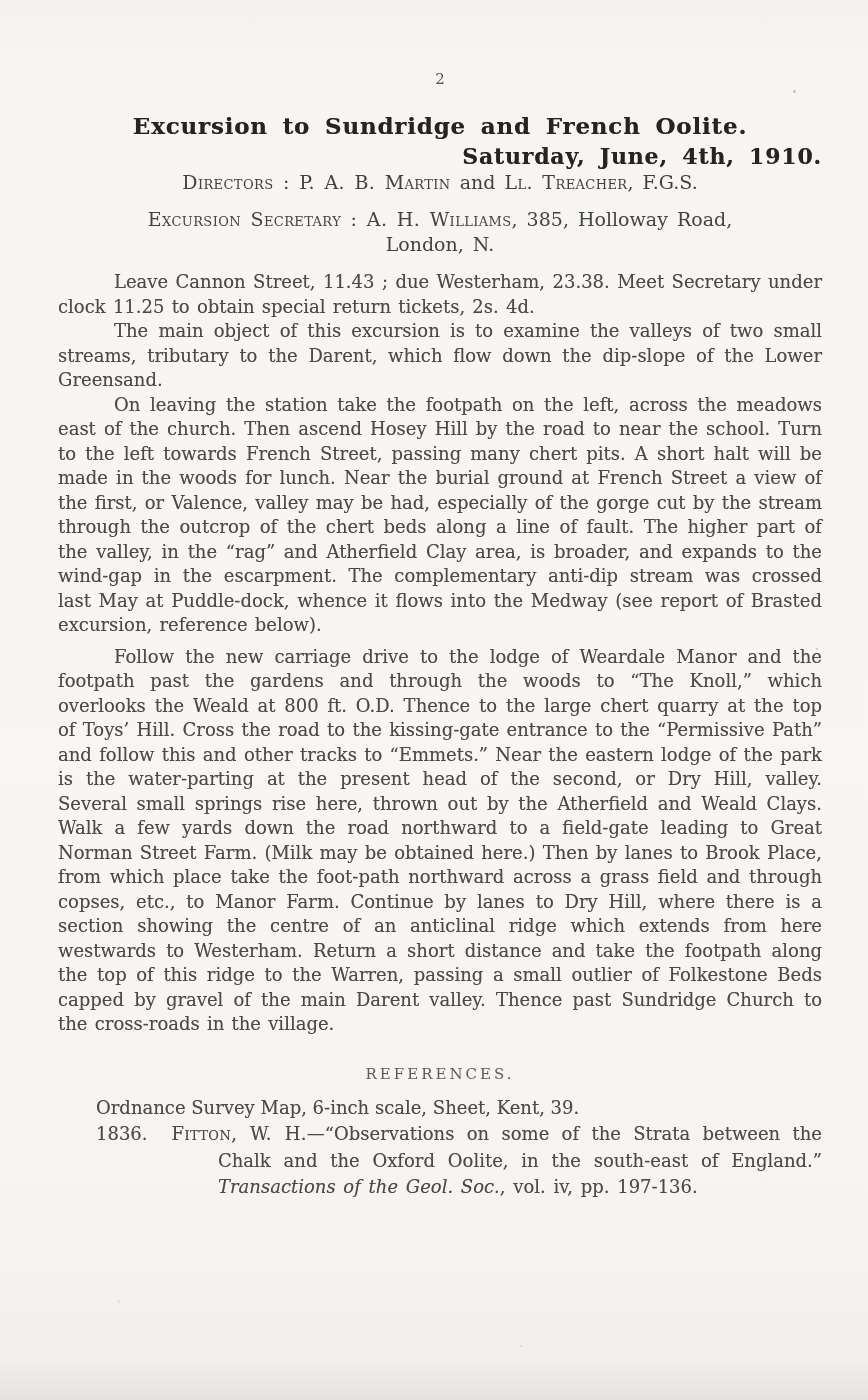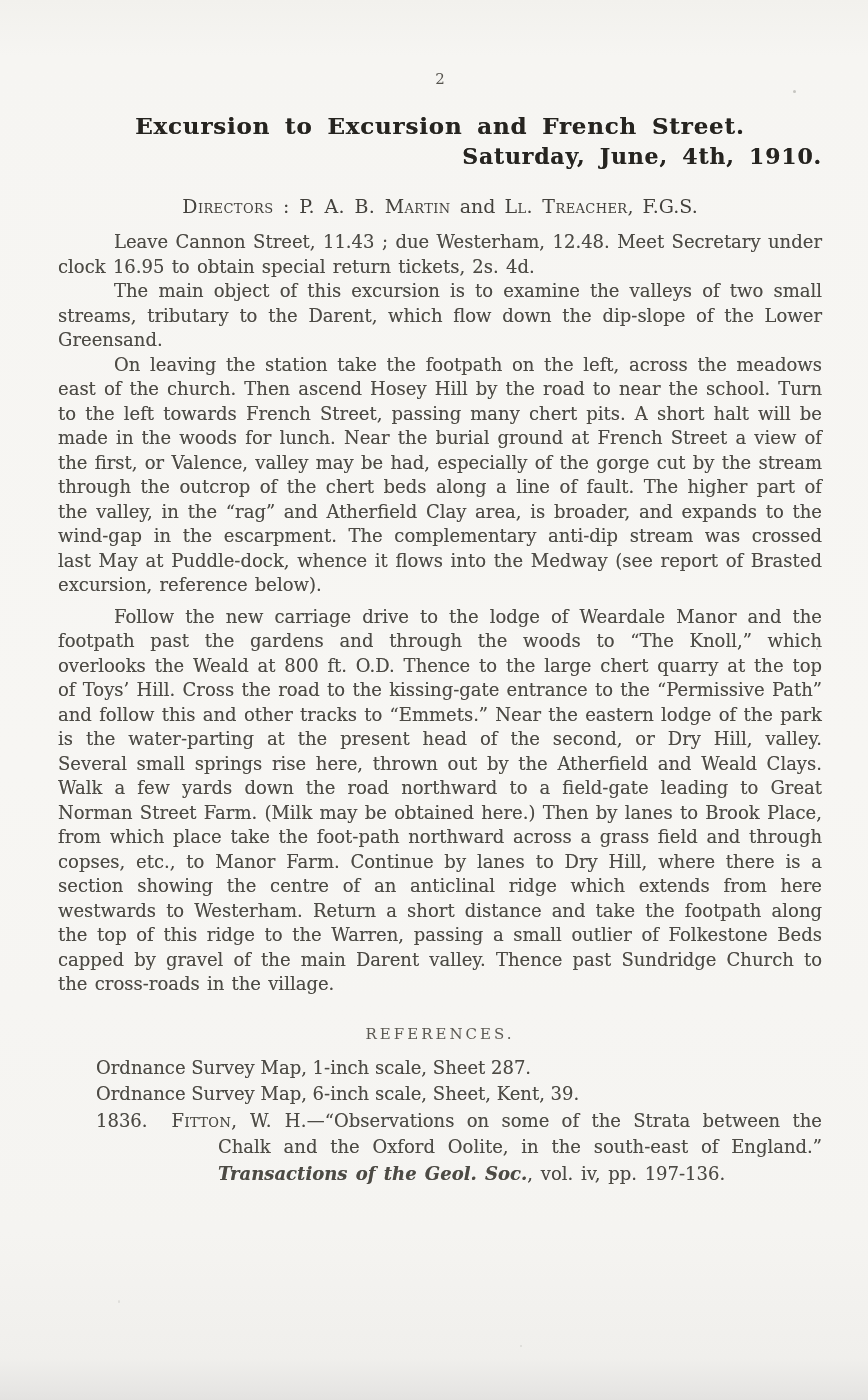--- a/index.html
+++ b/index.html
@@ -36,21 +36,20 @@
     text-align: center;
     color: #262420;
     font-weight: bold;
     letter-spacing: 0.8px;
     word-spacing: 6px;
     text-shadow: 0 0 0.5px rgba(30,28,24,0.6);
   }
   .title-line1 { font-size: 23px; line-height: 31px; }
   .title-line2 { font-size: 22px; line-height: 30px; text-align: right; }
   .directors-line {
-    margin-top: 24px;
     text-align: center;
     font-size: 19px;
     color: #43413c;
     word-spacing: 3px;
   }
   .secretary-block {
     margin-top: 14px;
     text-align: center;
     font-size: 19px;
     line-height: 25px;
@@ -86,58 +85,61 @@
   }
   .ref-item { margin: 0; }
   .ref-entry {
     margin: 0;
     padding-left: 122px;
     text-indent: -122px;
     text-align: justify;
     word-spacing: 2px;
   }
   .ref-year { margin-right: 24px; }
-  .ital { font-style: italic; font-weight: bold; }
+  .ital { font-style: italic; }
   .speck {
     position: absolute;
     border-radius: 50%;
     background: rgba(110,108,100,0.35);
   }
   .speck-1 { width: 3px; height: 3px; left: 793px; top: 90px;  }
   .speck-2 { width: 2px; height: 2px; left: 876px; top: 648px; transform: translateX(-60px); }
   .speck-3 { width: 2px; height: 2px; left: 520px; top: 1345px; opacity: .5; }
   .speck-4 { width: 2px; height: 3px; left: 118px; top: 1300px; opacity: .45; }
 </style>
 </head>
 <body>
 
 <div class="page">
   <div class="content">
 
     <div class="page-number">2</div>
 
     <div class="title-block">
-      <div class="title-line1">Excursion to Excursion and French Street.</div>
+      <div class="title-line1">Excursion to Sundridge and French Oolite.</div>
       <div class="title-line2">Saturday, June, 4th, 1910.</div>
     </div>
 
     <div class="directors-line"><span class="sc">Directors : </span><span class="sc">P. A. B. Martin</span><span> and </span><span class="sc">Ll. Treacher</span><span>, F.G.S.</span></div>
 
+    <div class="secretary-block">
+      <div><span class="sc">Excursion Secretary : </span><span class="sc">A. H. Williams</span><span>, 385, Holloway Road,</span></div>
+      <div>London, N.</div>
+    </div>
 
     <div class="body-block">
-      <p class="para">Leave Cannon Street, 11.43 ; due Westerham, 12.48.  Meet Secretary under clock 16.95 to obtain special return tickets, 2s. 4d.</p>
+      <p class="para">Leave Cannon Street, 11.43 ; due Westerham, 23.38.  Meet Secretary under clock 11.25 to obtain special return tickets, 2s. 4d.</p>
       <p class="para">The main object of this excursion is to examine the valleys of two small streams, tributary to the Darent, which flow down the dip-slope of the Lower Greensand.</p>
       <p class="para">On leaving the station take the footpath on the left, across the meadows east of the church.  Then ascend Hosey Hill by the road to near the school.  Turn to the left towards French Street, passing many chert pits.  A short halt will be made in the woods for lunch.  Near the burial ground at French Street a view of the first, or Valence, valley may be had, especially of the gorge cut by the stream through the outcrop of the chert beds along a line of fault.  The higher part of the valley, in the “rag” and Atherfield Clay area, is broader, and expands to the wind-gap in the escarpment.  The complementary anti-dip stream was crossed last May at Puddle-dock, whence it flows into the Medway (see report of Brasted excursion, reference below).</p>
       <p class="para para-follow">Follow the new carriage drive to the lodge of Weardale Manor and the footpath past the gardens and through the woods to “The Knoll,” which overlooks the Weald at 800 ft. O.D.  Thence to the large chert quarry at the top of Toys’ Hill.  Cross the road to the kissing-gate entrance to the “Permissive Path” and follow this and other tracks to “Emmets.”  Near the eastern lodge of the park is the water-parting at the present head of the second, or Dry Hill, valley.  Several small springs rise here, thrown out by the Atherfield and Weald Clays.  Walk a few yards down the road northward to a field-gate leading to Great Norman Street Farm.  (Milk may be obtained here.)  Then by lanes to Brook Place, from which place take the foot-path northward across a grass field and through copses, etc., to Manor Farm.  Continue by lanes to Dry Hill, where there is a section showing the centre of an anticlinal ridge which extends from here westwards to Westerham.  Return a short distance and take the footpath along the top of this ridge to the Warren, passing a small outlier of Folkestone Beds capped by gravel of the main Darent valley.  Thence past Sundridge Church to the cross-roads in the village.</p>
     </div>
 
     <div class="ref-heading">REFERENCES.</div>
 
     <div class="refs-block">
-      <p class="ref-item">Ordnance Survey Map, 1-inch scale, Sheet 287.</p>
       <p class="ref-item">Ordnance Survey Map, 6-inch scale, Sheet, Kent, 39.</p>
       <p class="ref-entry"><span class="ref-year">1836.</span><span class="sc">Fitton, W. H.</span><span>—</span><span>“Observations on some of the Strata between the Chalk and the Oxford Oolite, in the south-east of England.” </span><span class="ital">Transactions of the Geol. Soc.</span><span>, vol. iv, pp. 197-136.</span></p>
     </div>
 
   </div>
 
   <div class="speck speck-1"></div>
   <div class="speck speck-2"></div>
   <div class="speck speck-3"></div>
   <div class="speck speck-4"></div>

